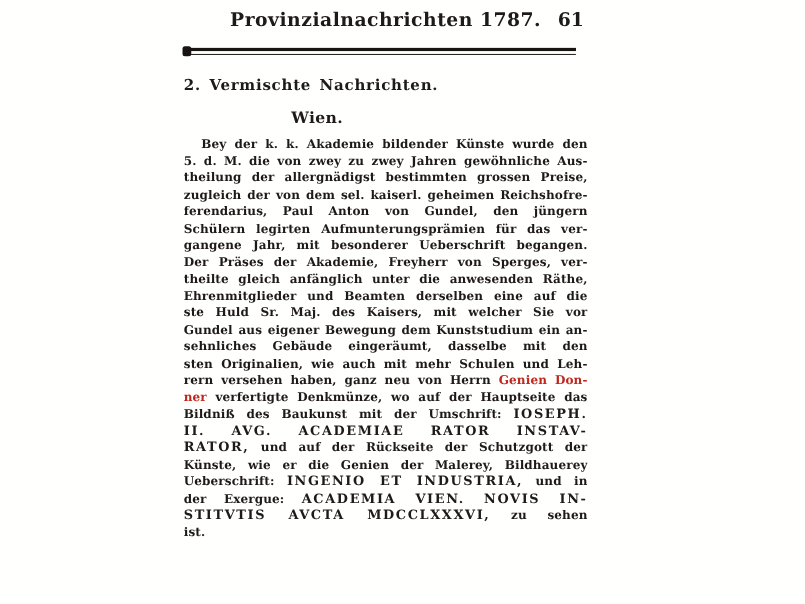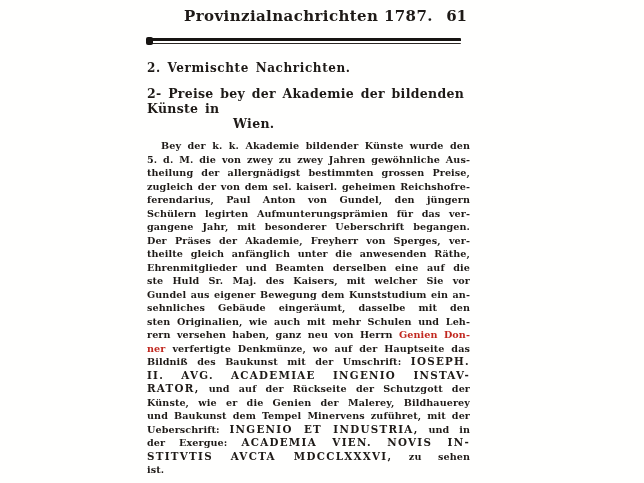--- a/index.html
+++ b/index.html
@@ -115,21 +115,20 @@
     <div class="running-head">
       <div class="journal-title">Provinzialnachrichten 1787.</div>
       <div class="page-number">61</div>
     </div>
 
     <div class="header-rule"></div>
 
     <div class="section-heading">2. Vermischte Nachrichten.</div>
 
     <div class="article-heading">
-      <div class="line1">2- Preise bey der Akademie der bildenden Künste in</div>
       <div class="line2">Wien.</div>
     </div>
 
     <div class="body-text" id="body-lines">
         <div class="body-line indent"><span class="seg-fr">Bey der k. k. Akademie bildender Künste wurde den</span></div>
         <div class="body-line"><span class="seg-fr">5. d. M. die von zwey zu zwey Jahren gewöhnliche Aus-</span></div>
         <div class="body-line"><span class="seg-fr">theilung der allergnädigst bestimmten grossen Preise, und</span></div>
         <div class="body-line"><span class="seg-fr">zugleich der von dem sel. kaiserl. geheimen Reichshofre-</span></div>
         <div class="body-line"><span class="seg-fr">ferendarius, Paul Anton von Gundel, den jüngern</span></div>
         <div class="body-line"><span class="seg-fr">Schülern legirten Aufmunterungsprämien für das ver-</span></div>
@@ -137,24 +136,23 @@
         <div class="body-line"><span class="seg-fr">Der Präses der Akademie, Freyherr von Sperges, ver-</span></div>
         <div class="body-line"><span class="seg-fr">theilte gleich anfänglich unter die anwesenden Räthe,</span></div>
         <div class="body-line"><span class="seg-fr">Ehrenmitglieder und Beamten derselben eine auf die höch-</span></div>
         <div class="body-line"><span class="seg-fr">ste Huld Sr. Maj. des Kaisers, mit welcher Sie vor</span></div>
         <div class="body-line"><span class="seg-fr">Gundel aus eigener Bewegung dem Kunststudium ein an-</span></div>
         <div class="body-line"><span class="seg-fr">sehnliches Gebäude eingeräumt, dasselbe mit den treflich-</span></div>
         <div class="body-line"><span class="seg-fr">sten Originalien, wie auch mit mehr Schulen und Leh-</span></div>
         <div class="body-line"><span class="seg-fr">rern versehen haben, ganz neu von Herrn </span><span class="seg-red">Genien Don-</span></div>
         <div class="body-line"><span class="seg-red">ner</span><span class="seg-fr"> verfertigte Denkmünze, wo auf der Hauptseite das</span></div>
         <div class="body-line"><span class="seg-fr">Bildniß des Baukunst mit der Umschrift: </span><span class="seg-lat">IOSEPH.</span></div>
-        <div class="body-line"><span class="seg-lat">II. AVG. ACADEMIAE INGENIO INSTAV-</span></div>
+        <div class="body-line"><span class="seg-lat">II. AVG. ACADEMIAE RATOR INSTAV-</span></div>
         <div class="body-line"><span class="seg-lat">RATOR,</span><span class="seg-fr"> und auf der Rückseite der Schutzgott der</span></div>
         <div class="body-line"><span class="seg-fr">Künste, wie er die Genien der Malerey, Bildhauerey</span></div>
-        <div class="body-line"><span class="seg-fr">und Baukunst dem Tempel Minervens zuführet, mit der</span></div>
         <div class="body-line"><span class="seg-fr">Ueberschrift: </span><span class="seg-lat">INGENIO ET INDUSTRIA,</span><span class="seg-fr"> und in</span></div>
         <div class="body-line"><span class="seg-fr">der Exergue: </span><span class="seg-lat">ACADEMIA VIEN. NOVIS IN-</span></div>
         <div class="body-line"><span class="seg-lat">STITVTIS AVCTA MDCCLXXXVI,</span><span class="seg-fr"> zu sehen</span></div>
         <div class="body-line last"><span class="seg-fr">ist.</span></div>
       </div>
 
   </div>
 </div>
 
 </body></html>

